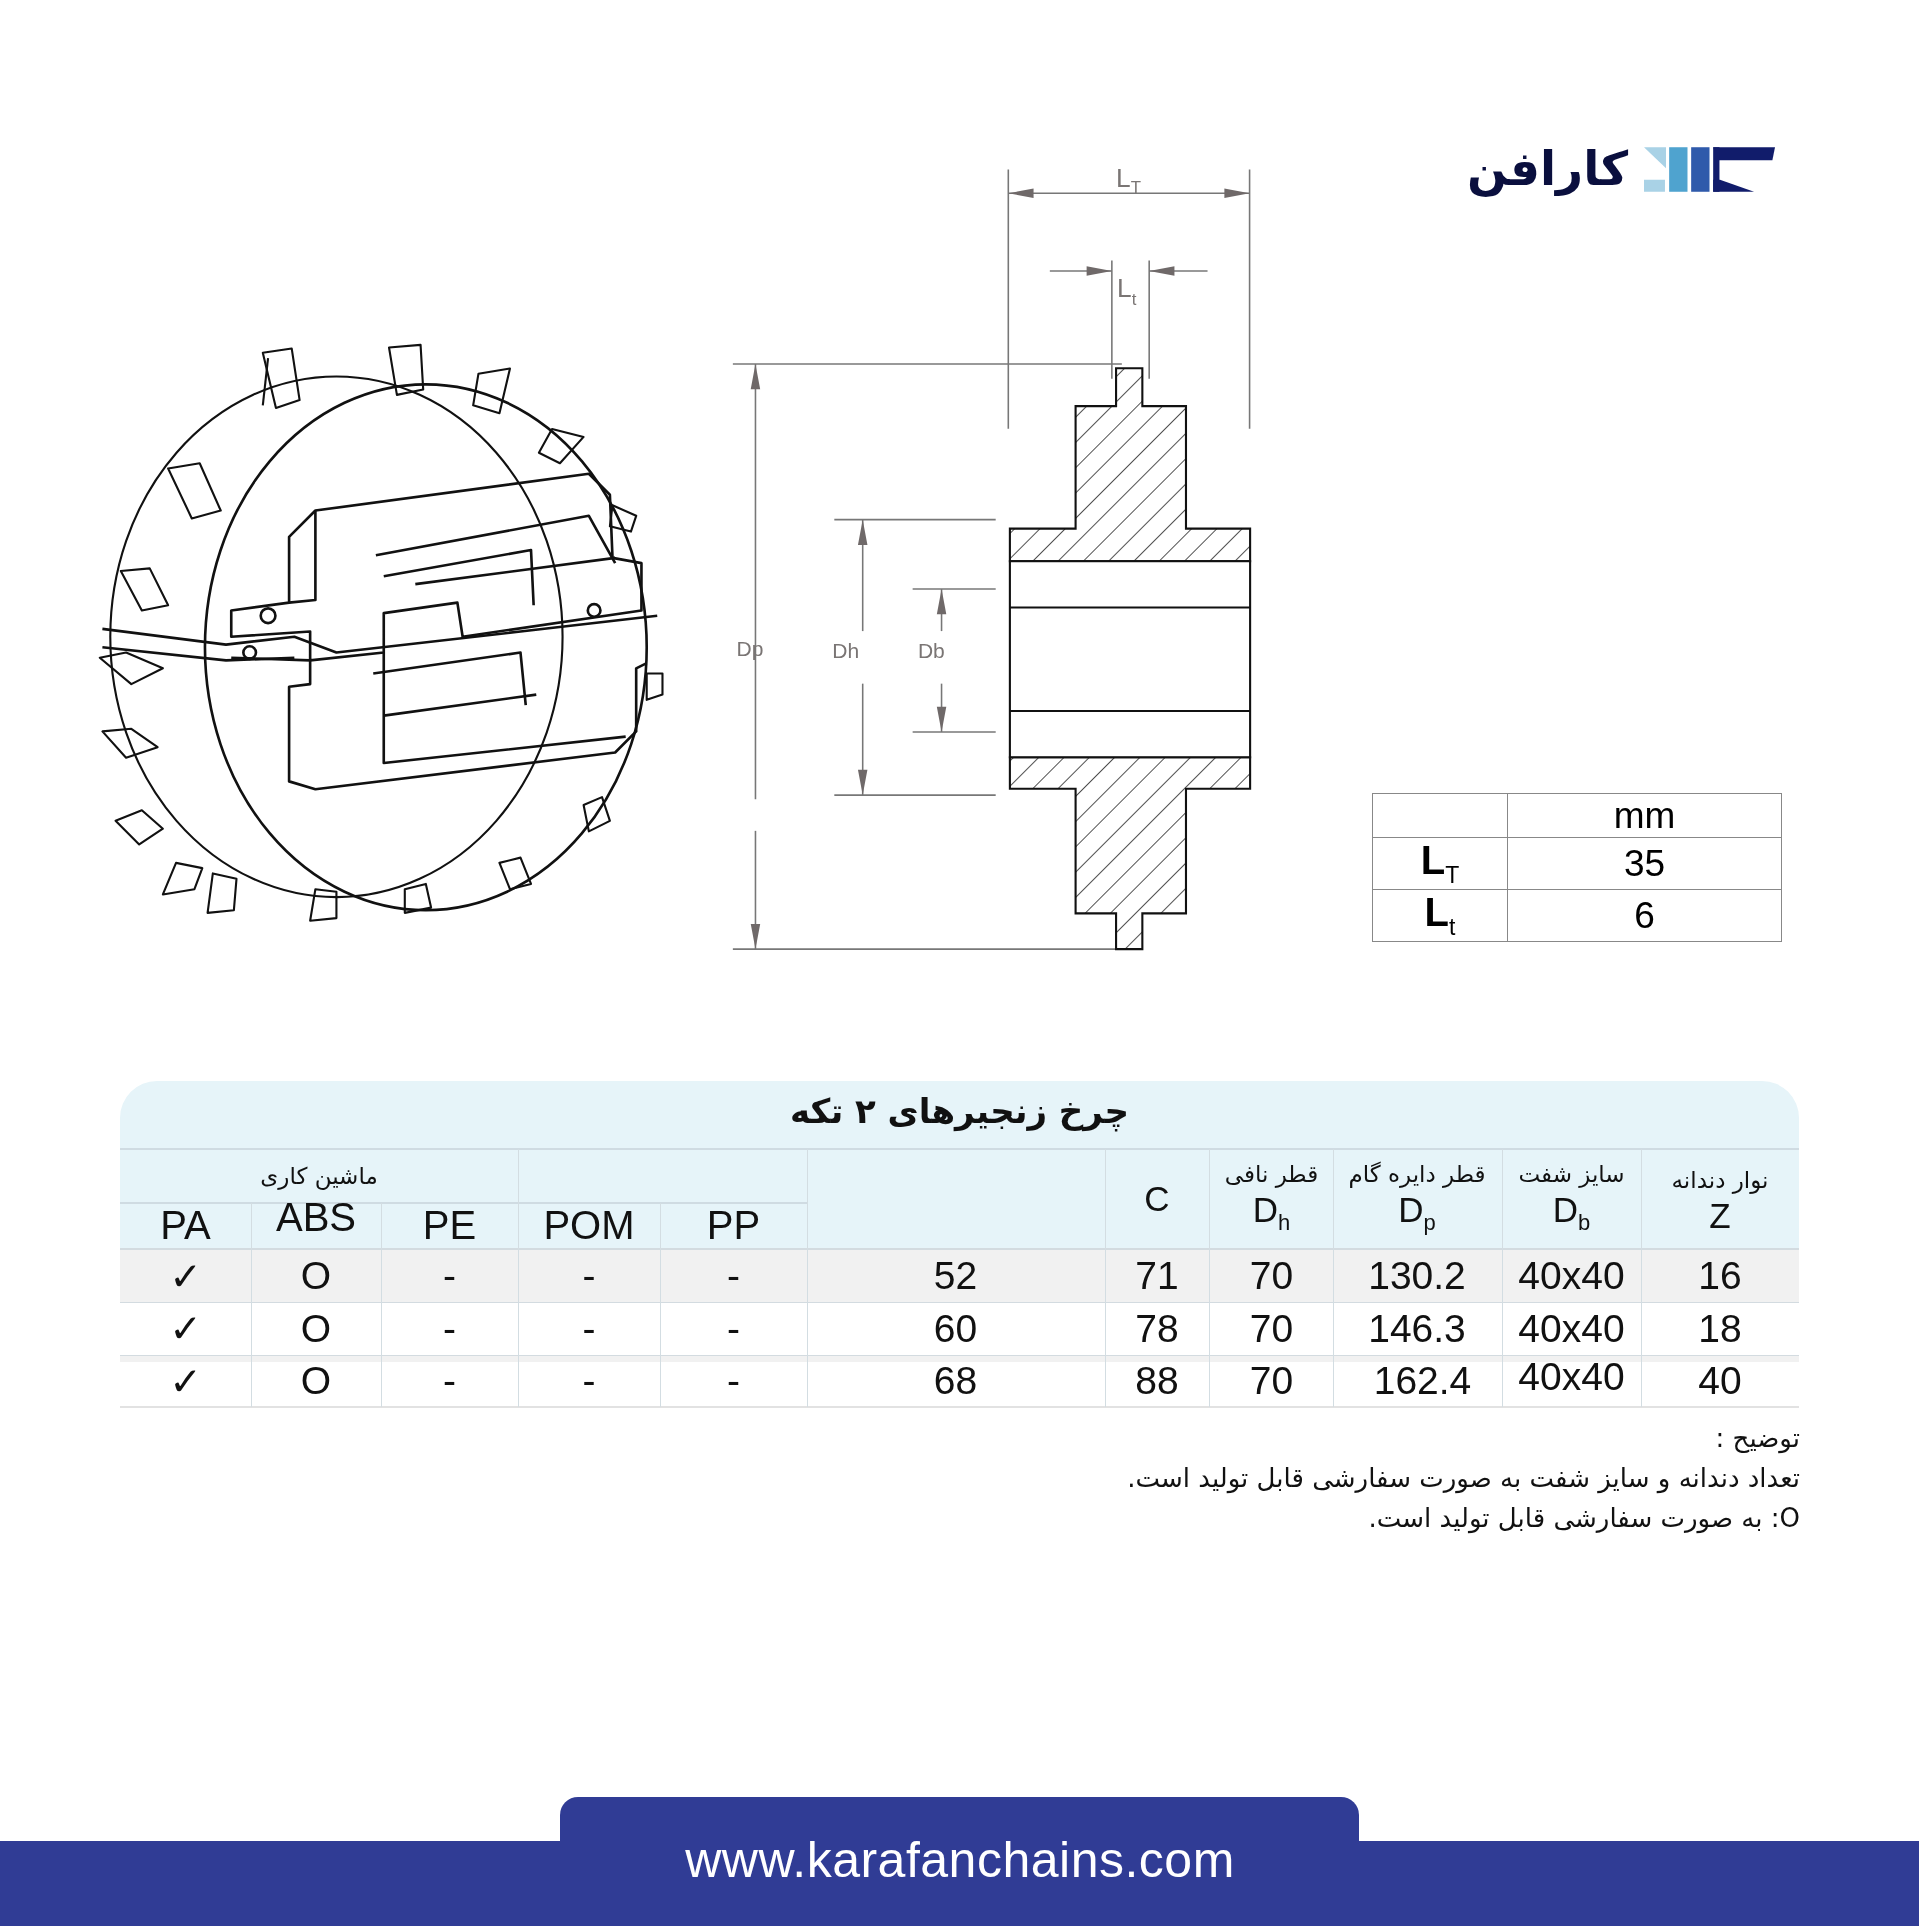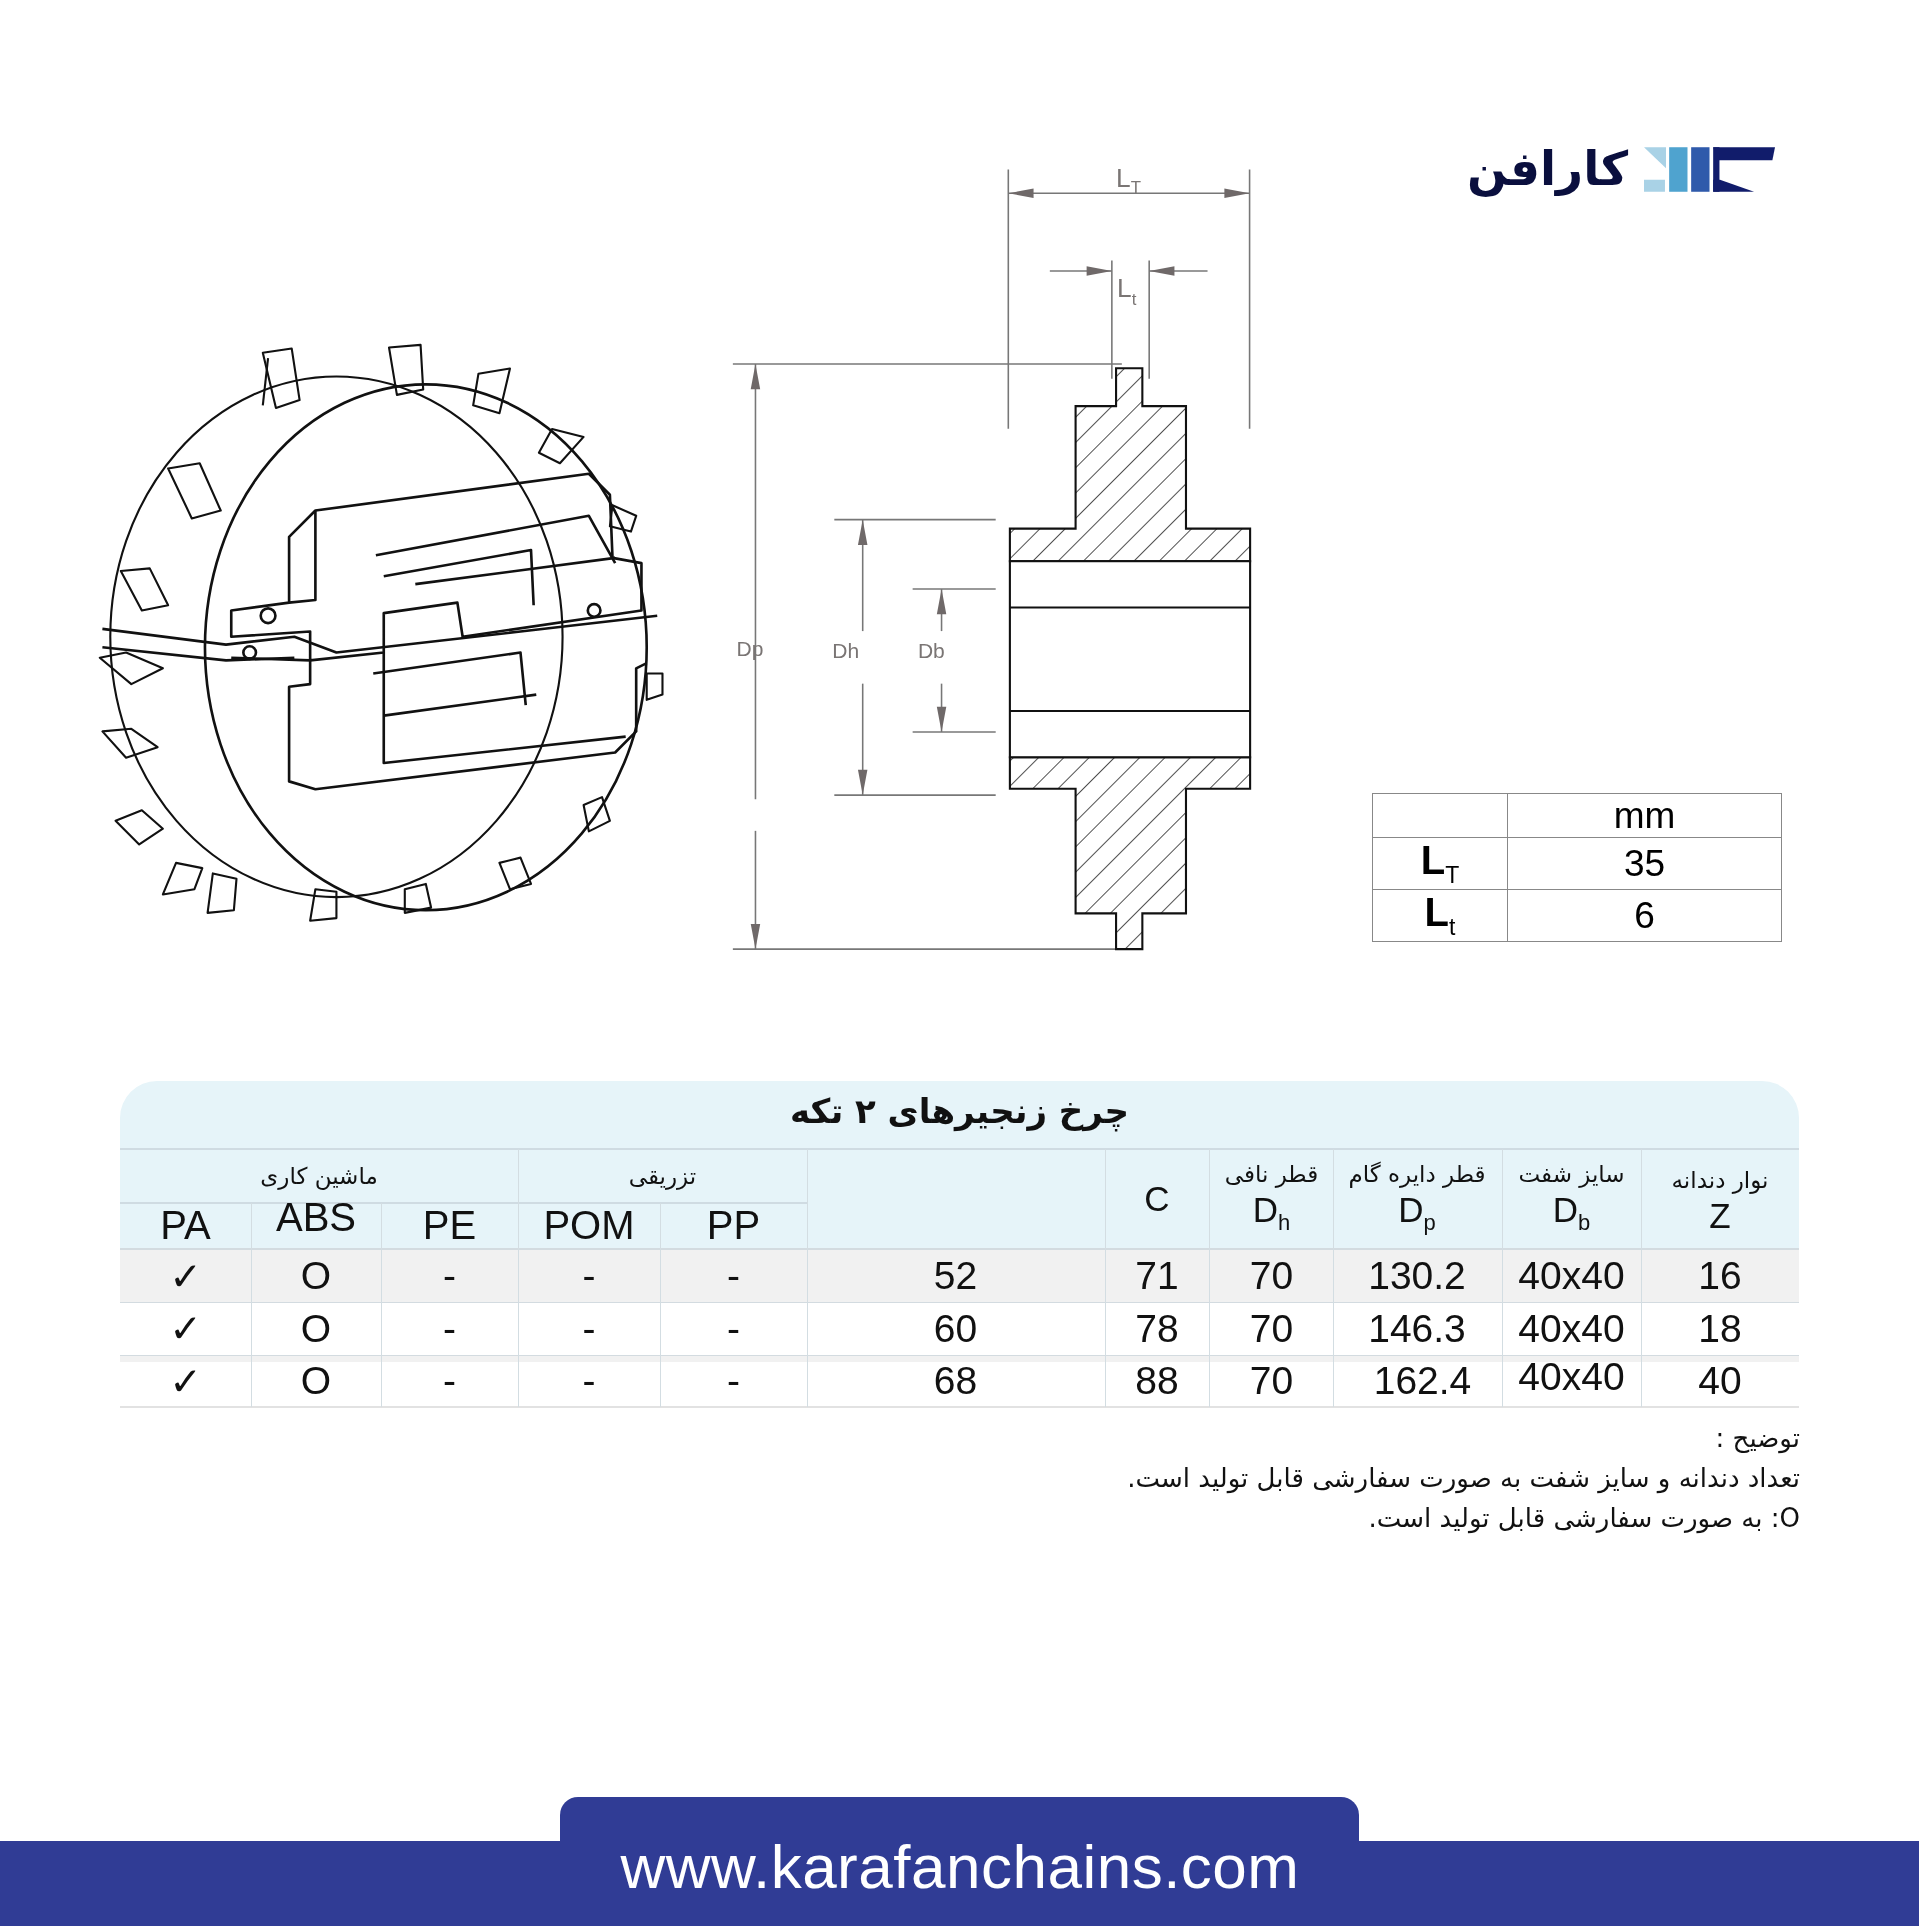--- a/index.html
+++ b/index.html
@@ -30,21 +30,21 @@
   .sym{font-family:"Liberation Sans",sans-serif;font-size:35px;line-height:37px;}
   .sym sub{font-size:22px;}
   .dval{font-family:"Liberation Sans",sans-serif;font-size:39px;}
   .row-bg-a{background:#f1f1f1;}
   .row-bg-b{background:#ffffff;}
   
   .notes{left:999px;top:1418px;width:801px;direction:rtl;text-align:right;font-size:26px;line-height:40px;}
   
   .footer-band{left:0;top:1841px;width:1920px;height:85px;background:#303c95;}
   .footer-tab{left:560px;top:1797px;width:799px;height:63px;background:#303c95;border-radius:18px 18px 0 0;}
-  .footer-url{left:0;top:1831px;width:1920px;text-align:center;color:#fff;font-family:"Liberation Sans",sans-serif;font-size:62px;letter-spacing:0.5px;}
+  .footer-url{left:0;top:1831px;width:1920px;text-align:center;color:#fff;font-family:"Liberation Sans",sans-serif;font-size:50px;letter-spacing:0.5px;}
 </style>
 </head>
 <body>
 
 <div class="abs logo">
   <div class="logo-text">کارافن</div>
   <svg style="position:absolute;left:187px;top:5.3px" width="131" height="45" viewBox="0 0 250 85">
     <polygon points="0,0 42,0 42,40" fill="#a9d2e6"></polygon>
     <polygon points="0,62 40,62 40,85 -10,85" fill="#a9d2e6"></polygon>
     <rect x="48" y="0" width="35" height="85" fill="#4fa3cf"></rect>
@@ -176,21 +176,20 @@
 <div class="abs spec">
   <div class="spec-title-band"></div>
   <div class="spec-title">چرخ زنجیرهای ۲ تکه</div>
 
   <div class="hdr" style="left:0;top:68px;width:1679px;height:100px;"></div>
   <div class="hline" style="left:0;top:67px;width:1679px;height:1.6px;background:#cfdbe2;"></div>
   <div class="hline" style="left:0;top:121px;width:687px;height:1.6px;background:#cfdbe2;"></div>
   <div class="hline" style="left:0;top:167px;width:1679px;"></div>
 
   <div class="cell hcell-fa" style="left:0;top:68px;width:398px;height:53px;">ماشین کاری</div>
-  <div class="cell hcell-fa" style="left:398px;top:68px;width:289px;height:53px;">تزریقی</div>
 
   <div class="cell hcell-en" style="left:0;top:122px;width:131px;height:45px;">PA</div>
   <div class="cell hcell-en" style="left:131px;top:122px;width:130px;height:29px;">ABS</div>
   <div class="cell hcell-en" style="left:261px;top:122px;width:137px;height:45px;">PE</div>
   <div class="cell hcell-en" style="left:398px;top:122px;width:142px;height:45px;">POM</div>
   <div class="cell hcell-en" style="left:540px;top:122px;width:147px;height:45px;">PP</div>
 
   <div class="cell sym" style="left:985px;top:68px;width:104px;height:99px;">C</div>
   <div class="cell" style="left:1089px;top:68px;width:125px;height:99px;flex-direction:column;">
     <span class="hcell-fa">قطر نافی</span>

